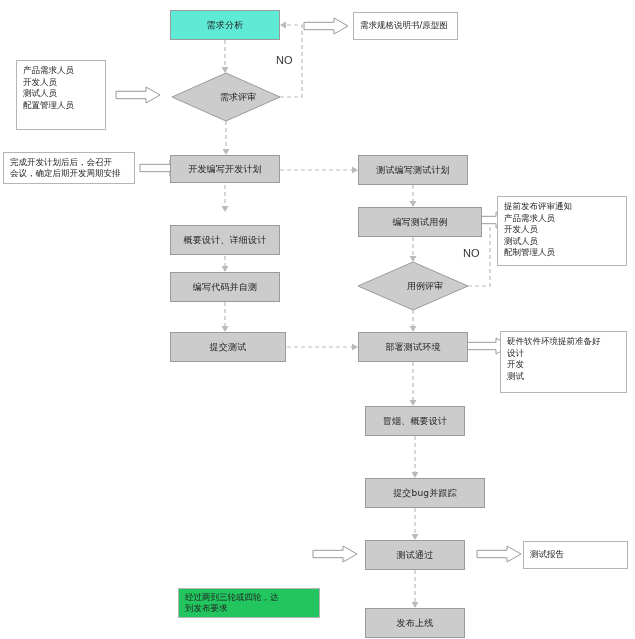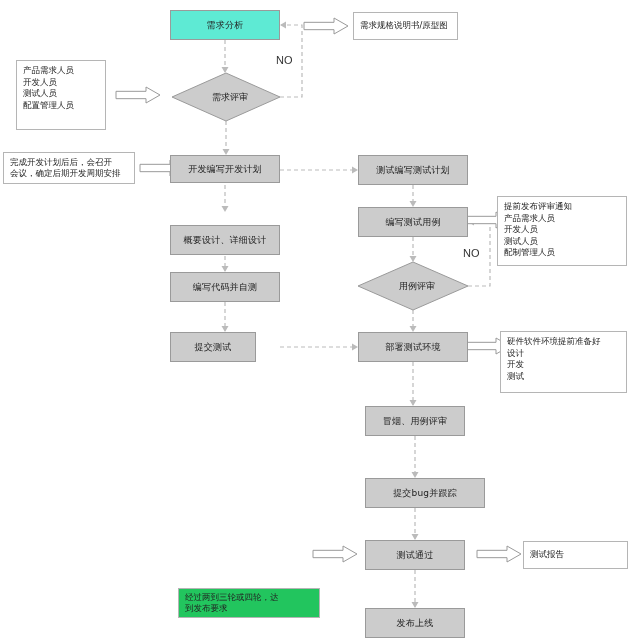--- a/index.html
+++ b/index.html
@@ -8,21 +8,21 @@
   #canvas{position:absolute;left:0;top:0;width:635px;height:639px;}
   .node{position:absolute;box-sizing:border-box;background:#cccccc;border:1px solid #9a9a9a;
         display:flex;align-items:center;justify-content:center;text-align:center;
         font-size:9px;color:#222;line-height:12px;letter-spacing:.2px;}
   .note{position:absolute;box-sizing:border-box;background:#ffffff;border:1px solid #b5b5b5;
         display:flex;align-items:center;text-align:left;padding:3px 6px;
         font-size:8.5px;color:#222;line-height:11.5px;}
   .note.multi{align-items:flex-start;padding-top:4px;}
   .note .lines{white-space:pre-line;}
   .diamond{position:absolute;}
-  .diamond .dlabel{position:absolute;left:4px;top:0;width:100%;height:100%;
+  .diamond .dlabel{position:absolute;left:12px;top:0;width:100%;height:100%;
         display:flex;align-items:center;justify-content:center;
         font-size:9px;color:#222;}
   .nolabel{position:absolute;font-size:11px;color:#333;font-family:"Liberation Sans",sans-serif;}
   svg.layer{position:absolute;left:0;top:0;width:635px;height:639px;pointer-events:none;}
 </style>
 </head>
 <body>
 
 <div id="canvas">
   <svg class="layer" id="connector-layer" viewBox="0 0 635 639">
@@ -111,37 +111,37 @@
       </div>
       <div class="node" style="left: 170px; top: 155px; width: 110px; height: 28px; background: rgb(204, 204, 204); border-color: rgb(154, 154, 154);">
         <span>开发编写开发计划</span>
       </div>
       <div class="node" style="left: 170px; top: 212px; width: 110px; height: 30px; background: rgb(204, 204, 204); border-color: rgb(154, 154, 154); margin-top: 13px;">
         <span>概要设计、详细设计</span>
       </div>
       <div class="node" style="left: 170px; top: 272px; width: 110px; height: 30px; background: rgb(204, 204, 204); border-color: rgb(154, 154, 154);">
         <span>编写代码并自测</span>
       </div>
-      <div class="node" style="left: 170px; top: 332px; width: 86px; height: 30px; background: rgb(204, 204, 204); border-color: rgb(154, 154, 154);">
+      <div class="node" style="left: 170px; top: 332px; width: 116px; height: 30px; background: rgb(204, 204, 204); border-color: rgb(154, 154, 154);">
         <span>提交测试</span>
       </div>
       <div class="node" style="left: 358px; top: 155px; width: 110px; height: 30px; background: rgb(204, 204, 204); border-color: rgb(154, 154, 154);">
         <span>测试编写测试计划</span>
       </div>
-      <div class="node" style="left: 358px; top: 207px; width: 110px; height: 30px; background: rgb(204, 204, 204); border-color: rgb(154, 154, 154);">
+      <div class="node" style="left: 358px; top: 207px; width: 124px; height: 30px; background: rgb(204, 204, 204); border-color: rgb(154, 154, 154);">
         <span>编写测试用例</span>
       </div>
       <div class="diamond" style="left: 358px; top: 262px; width: 110px; height: 48px;">
         <div class="dlabel">用例评审</div>
       </div>
       <div class="node" style="left: 358px; top: 332px; width: 110px; height: 30px; background: rgb(204, 204, 204); border-color: rgb(154, 154, 154);">
         <span>部署测试环境</span>
       </div>
       <div class="node" style="left: 365px; top: 406px; width: 100px; height: 30px; background: rgb(204, 204, 204); border-color: rgb(154, 154, 154);">
-        <span>冒烟、用例评审</span>
+        <span>冒烟、概要设计</span>
       </div>
       <div class="node" style="left: 365px; top: 478px; width: 120px; height: 30px; background: rgb(204, 204, 204); border-color: rgb(154, 154, 154);">
         <span>提交bug并跟踪</span>
       </div>
       <div class="node" style="left: 365px; top: 540px; width: 100px; height: 30px; background: rgb(204, 204, 204); border-color: rgb(154, 154, 154);">
         <span>测试通过</span>
       </div>
       <div class="node" style="left: 365px; top: 608px; width: 100px; height: 30px; background: rgb(204, 204, 204); border-color: rgb(154, 154, 154); font-family: Liberation Serif, serif;">
         <span>发布上线</span>
       </div>

